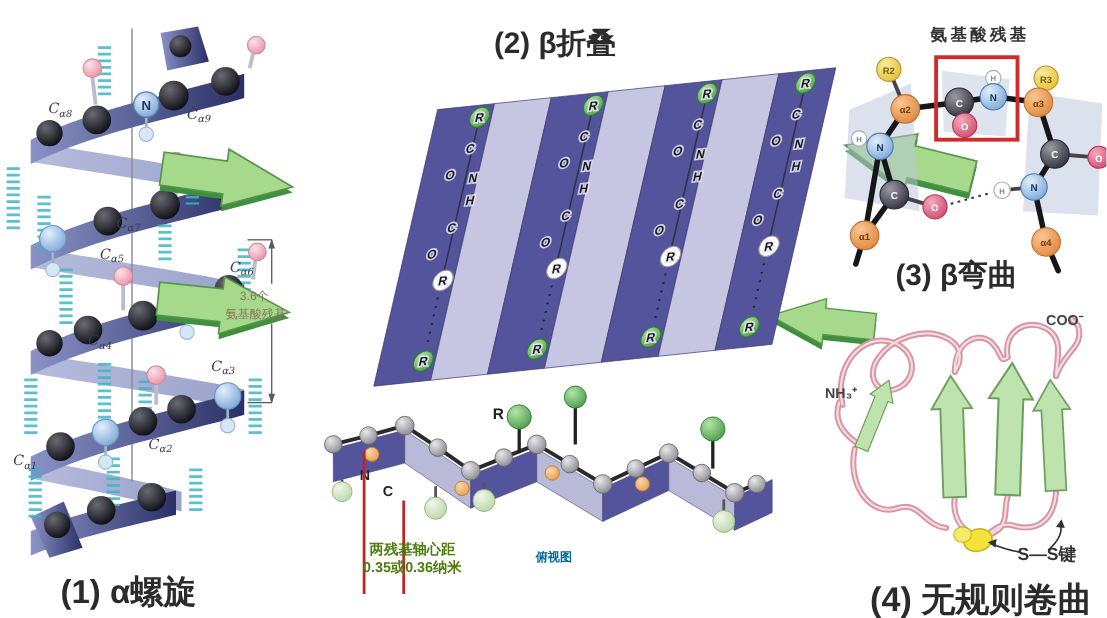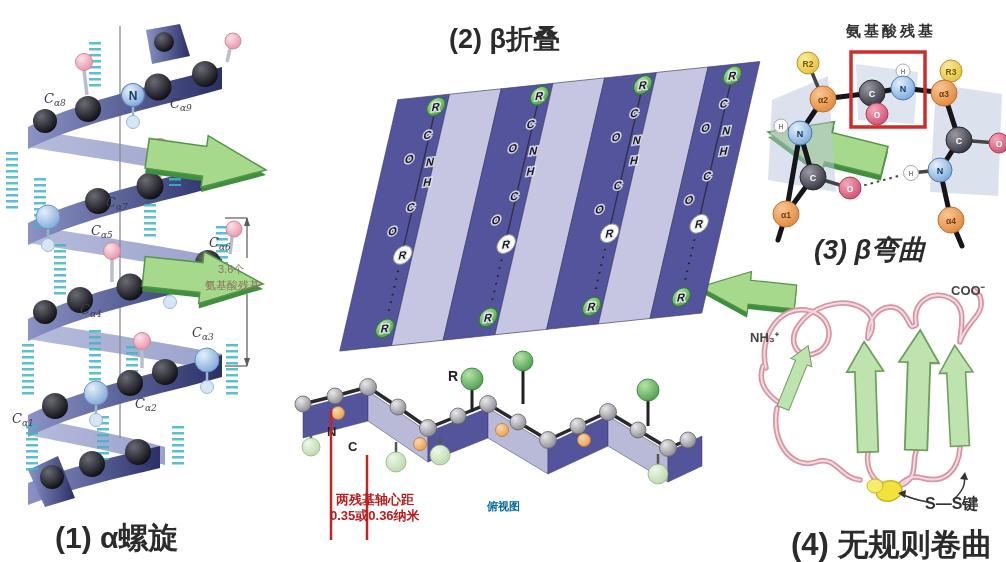--- a/index.html
+++ b/index.html
@@ -4,21 +4,21 @@
 <style>
   html,body{margin:0;padding:0;background:#fff;}
   .canvas{position:relative;width:1006px;height:562px;background:#fff;overflow:hidden;
           font-family:"Liberation Sans",sans-serif;}
   svg{position:absolute;left:0;top:0;font-family:"Liberation Sans",sans-serif;}
   .cap{position:absolute;font-weight:bold;color:#2b2b2b;white-space:nowrap;}
   .atomTxt{font-size:11px;font-weight:bold;fill:#16161c;paint-order:stroke;stroke:rgba(232,232,242,.85);stroke-width:3px;text-anchor:middle;}
   .resLbl{font-family:"DejaVu Serif",serif;font-style:italic;font-size:13px;fill:#3a3a48;}
   .resSub{font-size:9px;}
   .sphLbl{text-anchor:middle;font-weight:bold;}
-  .note-red{position:absolute;color:#b91c1c;font-weight:bold;font-size:13px;white-space:nowrap;}
+  .note-red{position:absolute;color:#4d7c0f;font-weight:bold;font-size:13px;white-space:nowrap;}
   .wm{position:absolute;left:782px;top:486px;font-size:33px;font-weight:bold;letter-spacing:6px;
       color:rgba(250,250,250,.55);text-shadow:0 0 3px rgba(150,150,150,.65);white-space:nowrap;}
 </style>
 </head>
 <body>
 
 <div class="canvas">
 
 <svg width="1006" height="562" viewBox="0 0 1006 562">
   <defs>
@@ -453,29 +453,29 @@
       <path d="M928,502 C915,500 908,497 901,494" fill="none"></path>
           <path d="M906,490 L898,493 L905,498 Z" stroke="none"></path>
       <path d="M953,500 C962,492 966,484 964,477" fill="none"></path>
           <path d="M960,479 L965,472 L968,480 Z" stroke="none"></path>
     </g>
   </g>
 </svg>
 
   <div class="cap" style="left:55px;top:518px;font-size:30px;">(1) α螺旋</div>
   <div class="cap" style="left:449px;top:21px;font-size:27px;">(2) β折叠</div>
-  <div class="cap" style="left:814px;top:232px;font-size:27px;font-style:italic;">(3) β弯曲</div>
+  <div class="cap" style="left:814px;top:232px;font-size:27px;">(3) β弯曲</div>
   <div class="cap" style="left:791px;top:524px;font-size:31px;">(4) 无规则卷曲</div>
 
   <div style="position:absolute;left:218px;top:262px;font-size:11px;color:#8a7560;white-space:nowrap;text-align:right;">3.6个</div>
   <div style="position:absolute;left:205px;top:278px;font-size:11px;color:#8a7560;white-space:nowrap;">氨基酸残基</div>
 
   <div style="position:absolute;left:846px;top:22px;font-size:15px;font-weight:bold;letter-spacing:3px;color:#333;white-space:nowrap;">氨基酸残基</div>
 
   <div class="note-red" style="left:336px;top:491px;">两残基轴心距</div>
   <div class="note-red" style="left:330px;top:507px;">0.35或0.36纳米</div>
   <div style="position:absolute;left:487px;top:499px;font-size:11px;font-weight:bold;color:#0369a1;white-space:nowrap;">俯视图</div>
 
-  <div style="position:absolute;left:750px;top:328px;font-size:13px;font-weight:bold;color:#444;white-space:nowrap;">NH₃⁺</div>
+  <div style="position:absolute;left:750px;top:348px;font-size:13px;font-weight:bold;color:#444;white-space:nowrap;">NH₃⁺</div>
   <div style="position:absolute;left:951px;top:281px;font-size:13px;font-weight:bold;color:#444;white-space:nowrap;text-align:center;">COO⁻</div>
   <div style="position:absolute;left:925px;top:494px;font-size:16px;font-weight:bold;color:#333;white-space:nowrap;">S—S键</div>
 
 </div>
 
 </body></html>

